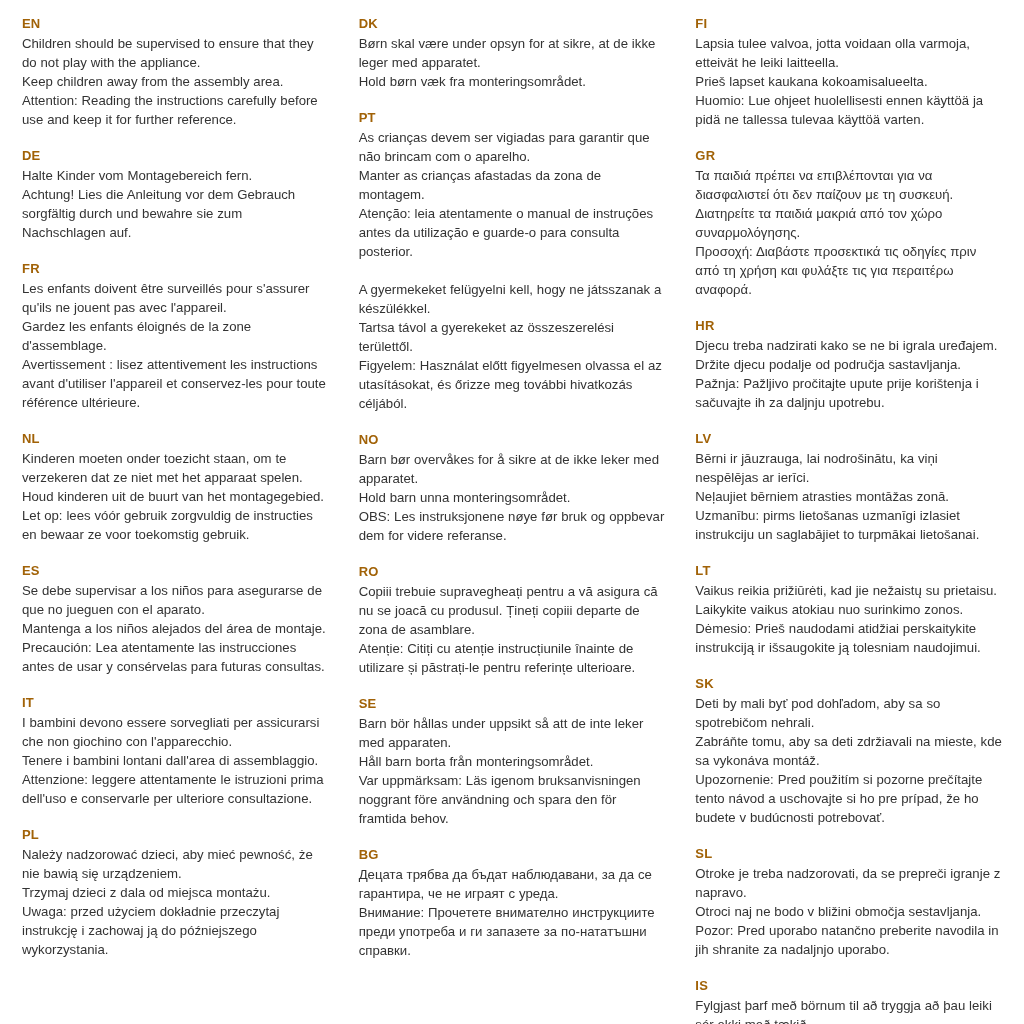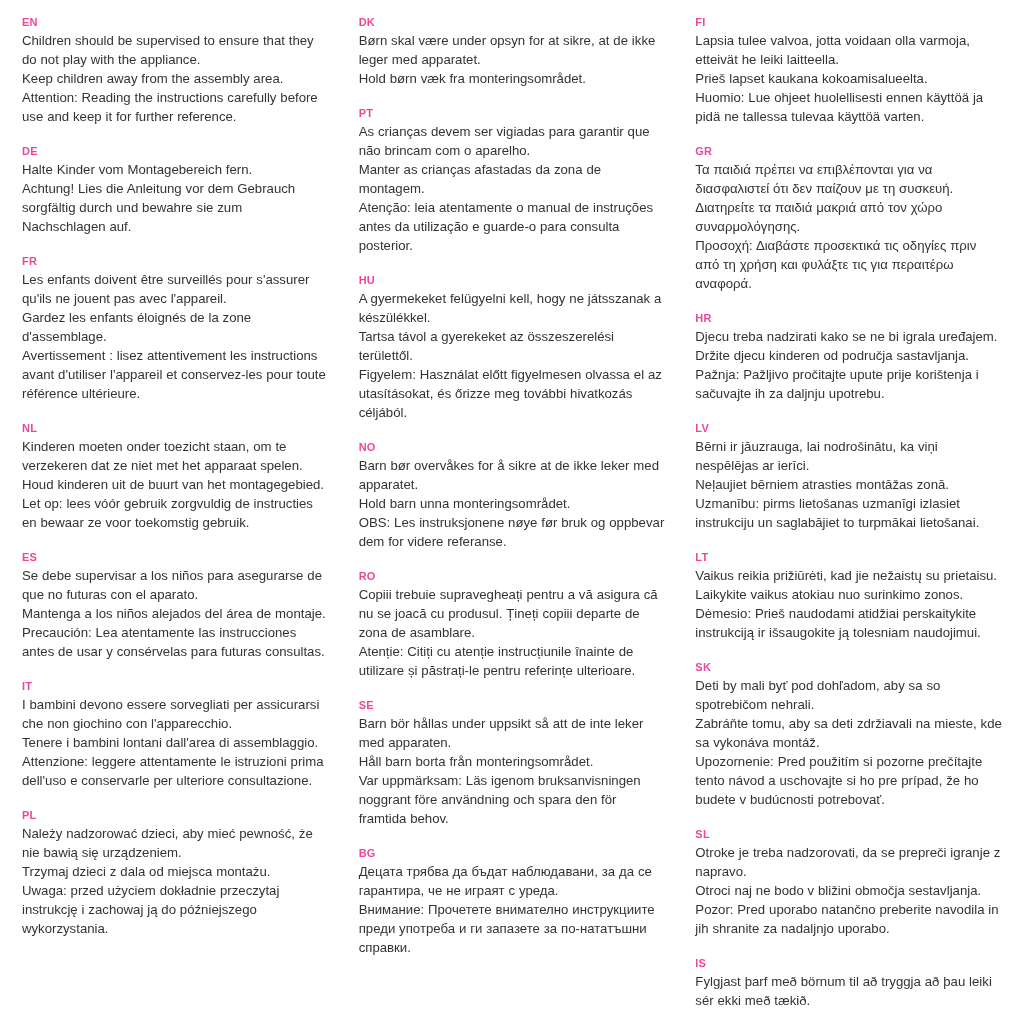--- a/index.html
+++ b/index.html
@@ -19,23 +19,23 @@
     height: 100%;
   }
   .col {
     flex: 1 1 0;
     min-width: 0;
   }
   .lang-section {
     margin-bottom: 19px;
   }
   .lang-code {
-    font-size: 11px;
+    font-size: 13px;
     font-weight: 700;
-    color: #ec4899;
+    color: #a16207;
     margin-bottom: 3px;
     letter-spacing: 0.2px;
   }
   .lang-text {
     font-size: 13.2px;
     line-height: 19px;
     text-align: left;
     color: #333333;
     word-spacing: 0.2px;
   }
@@ -63,21 +63,21 @@
         <p class="lang-text">Avertissement : lisez attentivement les instructions avant d'utiliser l'appareil et conservez-les pour toute référence ultérieure.</p>
       </section>
       <section class="lang-section">
         <h2 class="lang-code">NL</h2>
         <p class="lang-text">Kinderen moeten onder toezicht staan, om te verzekeren dat ze niet met het apparaat spelen.</p>
         <p class="lang-text">Houd kinderen uit de buurt van het montagegebied.</p>
         <p class="lang-text">Let op: lees vóór gebruik zorgvuldig de instructies en bewaar ze voor toekomstig gebruik.</p>
       </section>
       <section class="lang-section">
         <h2 class="lang-code">ES</h2>
-        <p class="lang-text">Se debe supervisar a los niños para asegurarse de que no futuras con el aparato.</p>
+        <p class="lang-text">Se debe supervisar a los niños para asegurarse de que no jueguen con el aparato.</p>
         <p class="lang-text">Mantenga a los niños alejados del área de montaje.</p>
         <p class="lang-text">Precaución: Lea atentamente las instrucciones antes de usar y consérvelas para futuras consultas.</p>
       </section>
       <section class="lang-section">
         <h2 class="lang-code">IT</h2>
         <p class="lang-text">I bambini devono essere sorvegliati per assicurarsi che non giochino con l'apparecchio.</p>
         <p class="lang-text">Tenere i bambini lontani dall'area di assemblaggio.</p>
         <p class="lang-text">Attenzione: leggere attentamente le istruzioni prima dell'uso e conservarle per ulteriore consultazione.</p>
       </section>
       <section class="lang-section">
@@ -93,21 +93,20 @@
         <p class="lang-text">Børn skal være under opsyn for at sikre, at de ikke leger med apparatet.</p>
         <p class="lang-text">Hold børn væk fra monteringsområdet.</p>
       </section>
       <section class="lang-section">
         <h2 class="lang-code">PT</h2>
         <p class="lang-text">As crianças devem ser vigiadas para garantir que não brincam com o aparelho.</p>
         <p class="lang-text">Manter as crianças afastadas da zona de montagem.</p>
         <p class="lang-text">Atenção: leia atentamente o manual de instruções antes da utilização e guarde-o para consulta posterior.</p>
       </section>
       <section class="lang-section">
-        <h2 class="lang-code">HU</h2>
         <p class="lang-text">A gyermekeket felügyelni kell, hogy ne játsszanak a készülékkel.</p>
         <p class="lang-text">Tartsa távol a gyerekeket az összeszerelési területtől.</p>
         <p class="lang-text">Figyelem: Használat előtt figyelmesen olvassa el az utasításokat, és őrizze meg további hivatkozás céljából.</p>
       </section>
       <section class="lang-section">
         <h2 class="lang-code">NO</h2>
         <p class="lang-text">Barn bør overvåkes for å sikre at de ikke leker med apparatet.</p>
         <p class="lang-text">Hold barn unna monteringsområdet.</p>
         <p class="lang-text">OBS: Les instruksjonene nøye før bruk og oppbevar dem for videre referanse.</p>
       </section>
@@ -137,21 +136,21 @@
       </section>
       <section class="lang-section">
         <h2 class="lang-code">GR</h2>
         <p class="lang-text">Τα παιδιά πρέπει να επιβλέπονται για να διασφαλιστεί ότι δεν παίζουν με τη συσκευή.</p>
         <p class="lang-text">Διατηρείτε τα παιδιά μακριά από τον χώρο συναρμολόγησης.</p>
         <p class="lang-text">Προσοχή: Διαβάστε προσεκτικά τις οδηγίες πριν από τη χρήση και φυλάξτε τις για περαιτέρω αναφορά.</p>
       </section>
       <section class="lang-section">
         <h2 class="lang-code">HR</h2>
         <p class="lang-text">Djecu treba nadzirati kako se ne bi igrala uređajem.</p>
-        <p class="lang-text">Držite djecu kinderen od područja sastavljanja.</p>
+        <p class="lang-text">Držite djecu podalje od područja sastavljanja.</p>
         <p class="lang-text">Pažnja: Pažljivo pročitajte upute prije korištenja i sačuvajte ih za daljnju upotrebu.</p>
       </section>
       <section class="lang-section">
         <h2 class="lang-code">LV</h2>
         <p class="lang-text">Bērni ir jāuzrauga, lai nodrošinātu, ka viņi nespēlējas ar ierīci.</p>
         <p class="lang-text">Neļaujiet bērniem atrasties montāžas zonā.</p>
         <p class="lang-text">Uzmanību: pirms lietošanas uzmanīgi izlasiet instrukciju un saglabājiet to turpmākai lietošanai.</p>
       </section>
       <section class="lang-section">
         <h2 class="lang-code">LT</h2>

